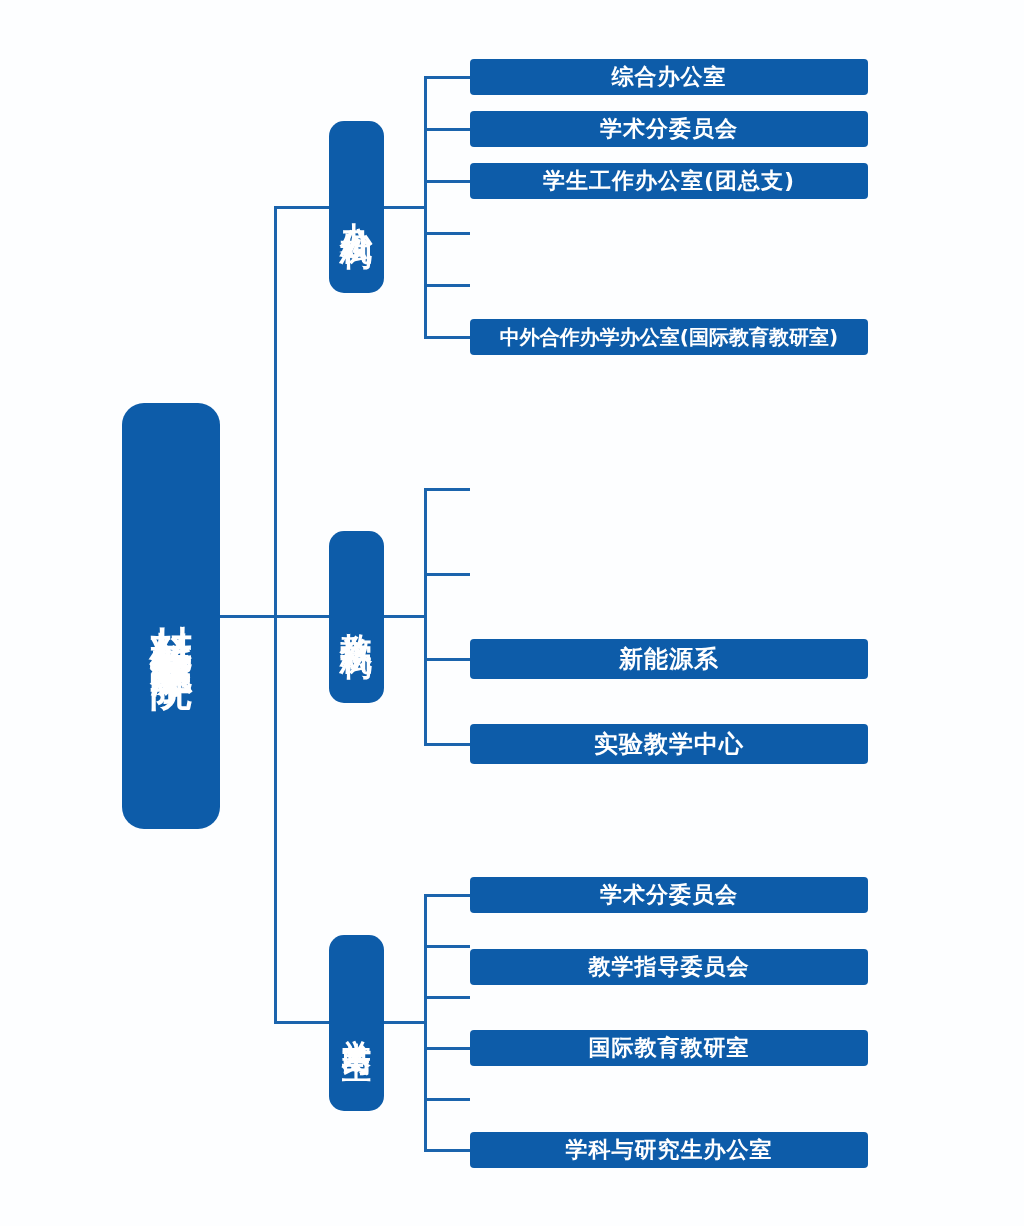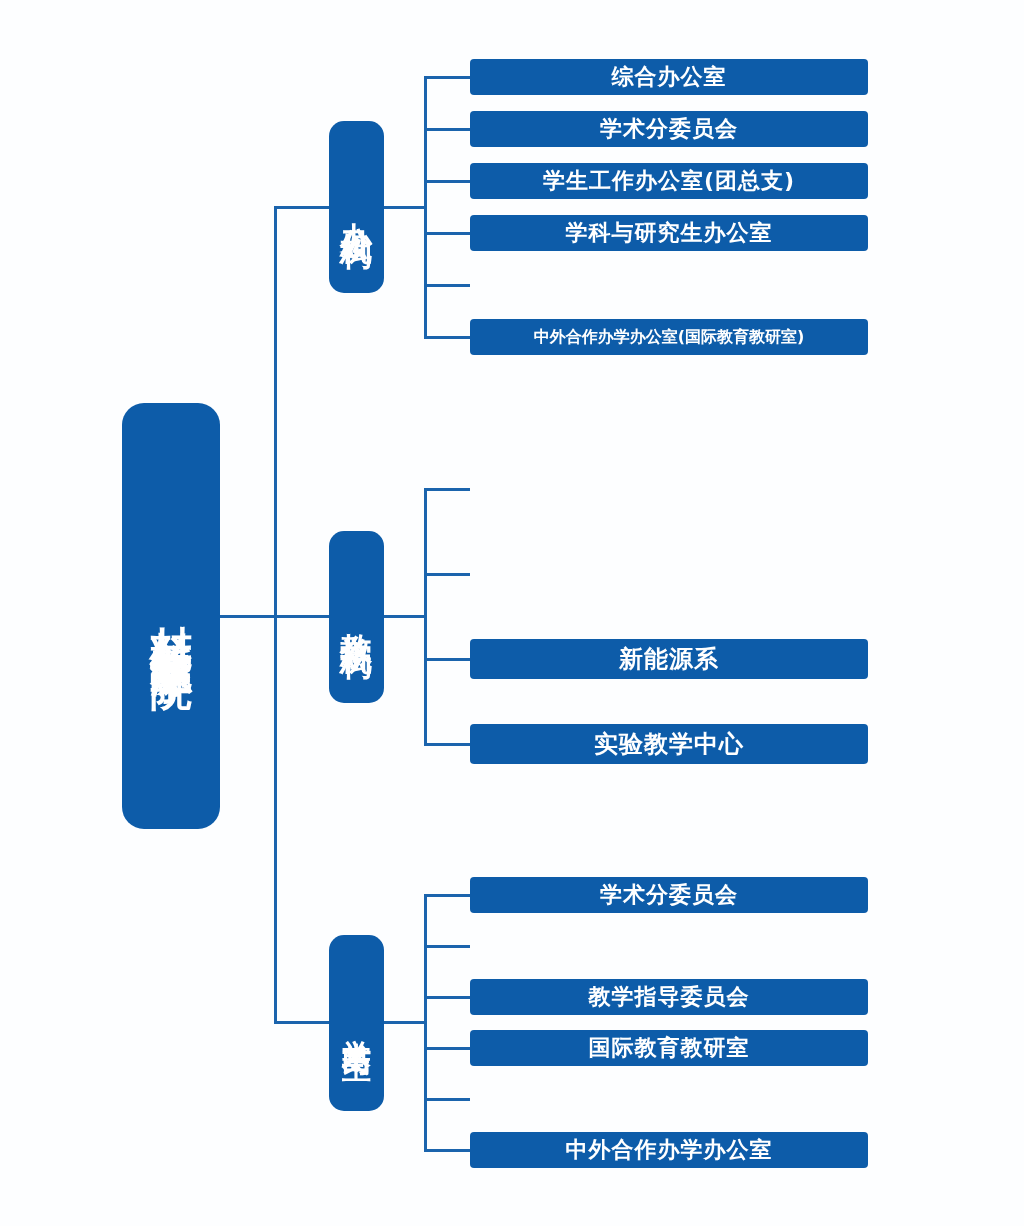--- a/index.html
+++ b/index.html
@@ -28,25 +28,25 @@
   
   .branch{left:329px;width:55px;border-radius:15px;font-size:32px;}
   .branch .vtext{letter-spacing:5px;}
   .b1{top:121px;height:172px;}
   .b2{top:531px;height:172px;}
   .b3{top:935px;height:176px;font-size:29px;}
   .b3 .vtext{letter-spacing:3px;}
   
   .leaf{left:470px;width:398px;height:36px;border-radius:4px;font-size:22px;letter-spacing:1px;white-space:nowrap;}
   .leaf.tall{height:40px;font-size:24px;}
-  .leaf.long{font-size:16px;letter-spacing:0;}
+  .leaf.long{font-size:20px;letter-spacing:0;}
   
   .lf00{top:59px}.lf01{top:111px}.lf02{top:163px}.lf03{top:215px}.lf04{top:267px}.lf05{top:319px}
   .lf10{top:469px}.lf11{top:554px}.lf12{top:639px}.lf13{top:724px}
-  .lf20{top:877px}.lf21{top:928px}.lf22{top:979px}.lf23{top:1030px}.lf24{top:1081px}.lf25{top:1132px}
+  .lf20{top:877px}.lf21{top:928px}.lf22{top:949px}.lf23{top:1030px}.lf24{top:1081px}.lf25{top:1132px}
   
   .line{position:absolute;background:var(--line);}
   .hline{height:3px;}
   .vline{width:3px;}
   .ln-trunk{left:274px;top:206px;height:818px;}
   .ln-root{left:219px;top:615px;width:111px;}
   .ln-b1l{left:275px;top:206px;width:55px;}
   .ln-b3l{left:275px;top:1021px;width:55px;}
   .ln-b1r{left:383px;top:206px;width:43px;}
   .ln-b2r{left:383px;top:615px;width:43px;}
@@ -101,24 +101,23 @@
   <div class="node branch b2">
     <span class="vtext">教学机构</span>
   </div>
   <div class="node branch b3">
     <span class="vtext">学术与民主</span>
   </div>
 
   <div class="node leaf lf00">综合办公室</div>
   <div class="node leaf lf01">学术分委员会</div>
   <div class="node leaf lf02">学生工作办公室(团总支)</div>
-  <div class="node leaf lf03">学科与研究生办公室</div>
   <div class="node leaf long lf05">中外合作办学办公室(国际教育教研室)</div>
 
   <div class="node leaf tall lf13">实验教学中心</div>
   <div class="node leaf tall lf12">新能源系</div>
 
   <div class="node leaf lf20">学术分委员会</div>
   <div class="node leaf lf22">教学指导委员会</div>
   <div class="node leaf lf23">国际教育教研室</div>
-  <div class="node leaf lf25">中外合作办学办公室</div>
+  <div class="node leaf lf25">学科与研究生办公室</div>
 
 </div>
 
 </body></html>

